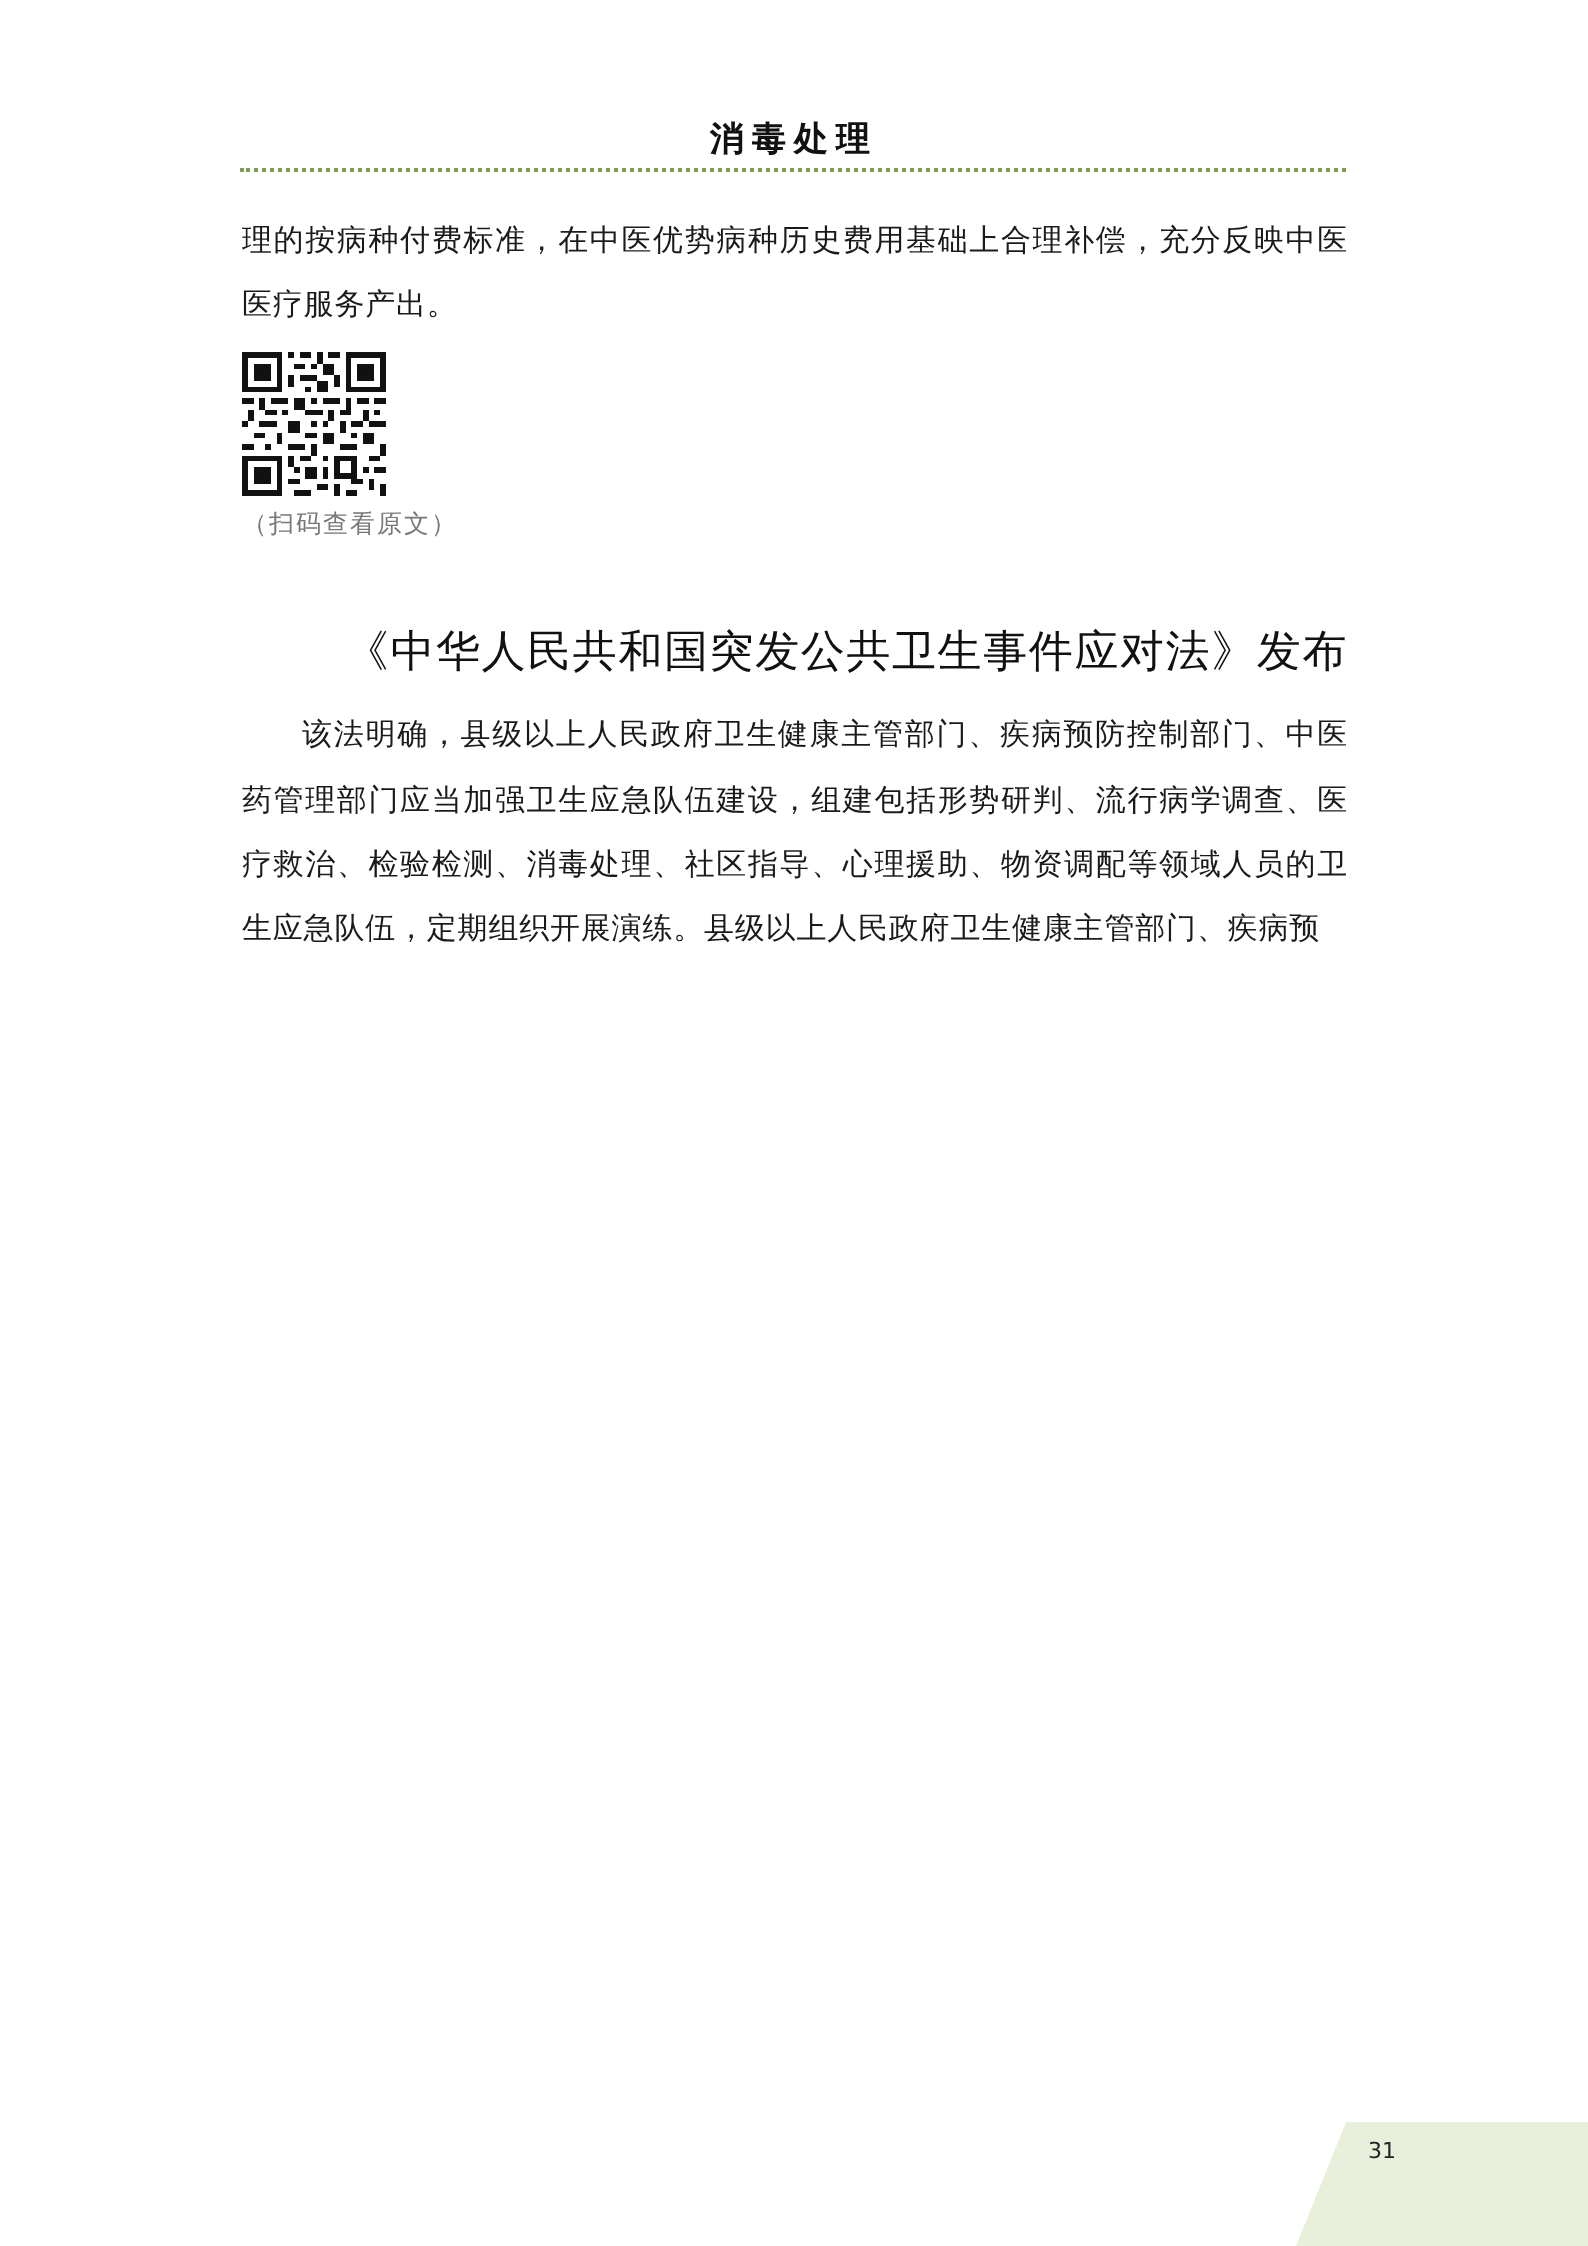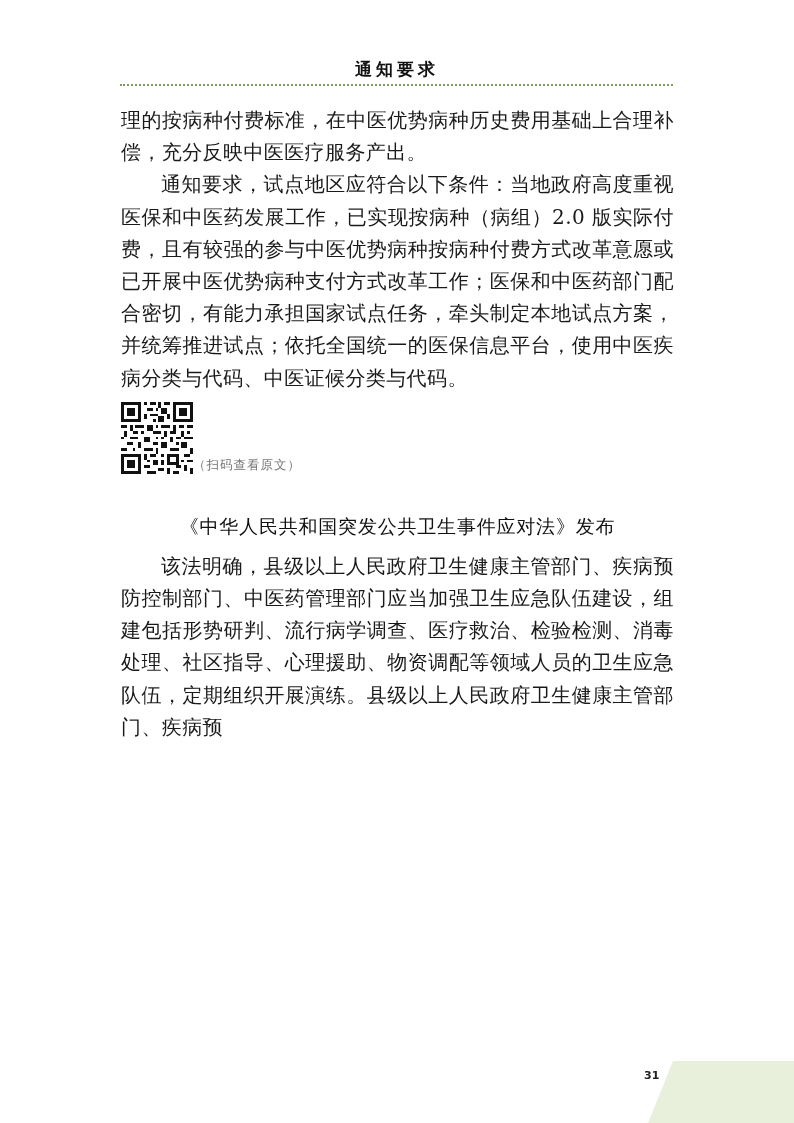--- a/index.html
+++ b/index.html
@@ -36,83 +36,82 @@
       border-top: 2px dotted #7d9c5c;
     }
     .content {
       position: absolute;
       left: 121px;
       width: 553px;
       top: 104px;
     }
     .para {
       margin: 0;
-      font-size: 20px;
+      font-size: 15px;
       line-height: 32.2px;
       text-indent: 2em;
       text-align: justify;
       letter-spacing: 0.4px;
     }
     .para.no-indent {
       text-indent: 0;
     }
     .qr-block {
       margin-top: 8px;
       display: flex;
-      flex-direction: row;
-      align-items: flex-end;
+      flex-direction: column;
+      align-items: flex-start;
     }
     .qr-code {
       width: 72px;
       height: 72px;
       display: block;
     }
     .qr-caption {
       margin-top: 6px;
       font-size: 12.5px;
       color: #777;
       letter-spacing: 1px;
     }
     .section-title {
       margin: 40px 0 10px 0;
-      text-align: center;
+      text-align: right;
       font-family: "DejaVu Sans", "Liberation Sans", sans-serif;
-      font-size: 19px;
+      font-size: 22px;
       font-weight: normal;
       letter-spacing: 0.8px;
       color: #111;
     }
     .page-tab {
       position: absolute;
       left: 648px;
       top: 1061px;
       width: 146px;
       height: 62px;
       background: #e8f0dc;
       clip-path: polygon(25px 0, 146px 0, 146px 62px, 0 62px);
     }
     .page-number {
       position: absolute;
-      left: 644px;
+      left: 684px;
       top: 1069px;
       font-family: "DejaVu Sans", "Liberation Sans", sans-serif;
-      font-weight: bold;
+      font-weight: normal;
       font-size: 11px;
       color: #222;
     }
   </style>
 </head>
 <body>
 
-<div class="header-title">通知要求</div>
+<div class="header-title">消毒处理</div>
 <div class="header-rule"></div>
 
 <div class="content">
   <p class="para no-indent">理的按病种付费标准，在中医优势病种历史费用基础上合理补偿，充分反映中医医疗服务产出。</p>
-  <p class="para">通知要求，试点地区应符合以下条件：当地政府高度重视医保和中医药发展工作，已实现按病种（病组）2.0 版实际付费，且有较强的参与中医优势病种按病种付费方式改革意愿或已开展中医优势病种支付方式改革工作；医保和中医药部门配合密切，有能力承担国家试点任务，牵头制定本地试点方案，并统筹推进试点；依托全国统一的医保信息平台，使用中医疾病分类与代码、中医证候分类与代码。</p>
 
   <div class="qr-block">
     <svg class="qr-code" viewBox="0 0 25 25" shape-rendering="crispEdges">
       <rect width="25" height="25" fill="#fff"></rect>
       <g fill="#111">
 
         <rect x="0" y="0" width="7" height="7"></rect>
           <rect x="1" y="1" width="5" height="5" fill="#fff"></rect>
           <rect x="2" y="2" width="3" height="3"></rect>
         <rect x="18" y="0" width="7" height="7"></rect>

